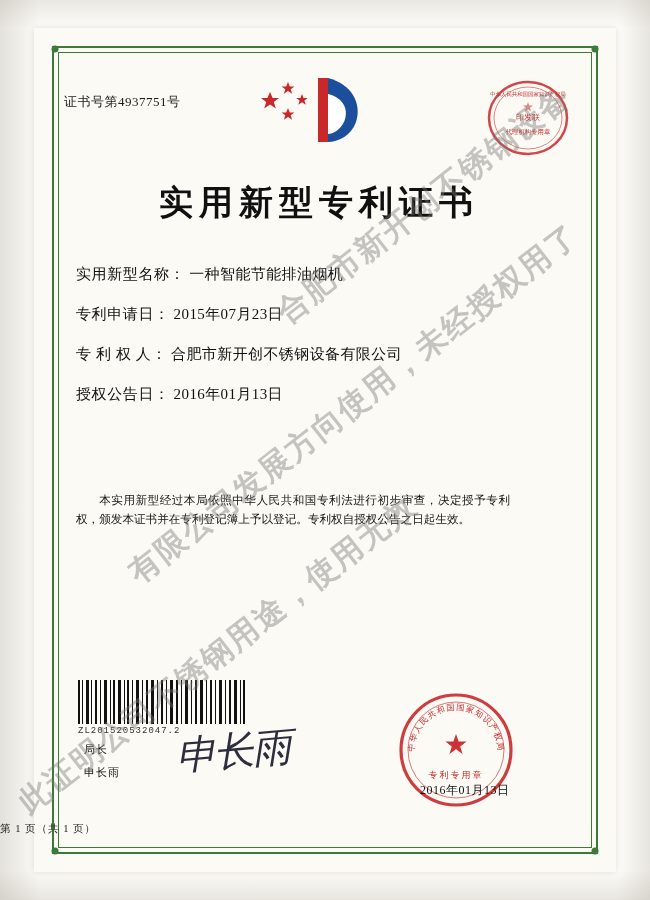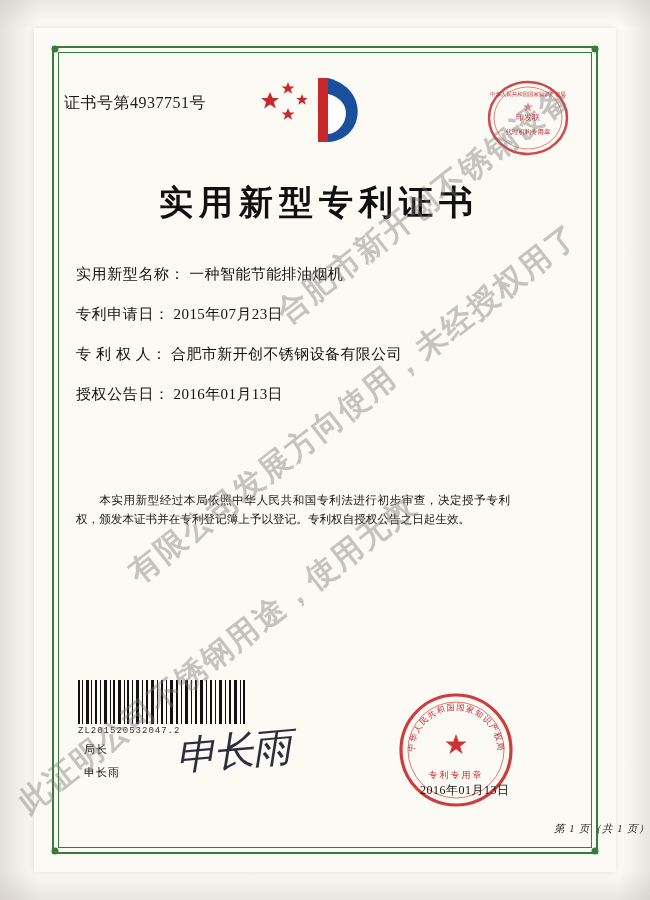--- a/index.html
+++ b/index.html
@@ -57,21 +57,21 @@
     position: absolute;
     inset: 0;
     pointer-events: none;
   }
 
   
   .cert-no {
     position: absolute;
     left: 64px;
     top: 93px;
-    font-size: 16px;
+    font-size: 13px;
     color: #1a1a1a;
     letter-spacing: 0.5px;
   }
   .logo {
     position: absolute;
     left: 252px;
     top: 72px;
     width: 120px;
     height: 78px;
   }
@@ -192,25 +192,24 @@
     font-size: 12px;
     color: #111;
     letter-spacing: 0.5px;
   }
 
   .footer {
     position: absolute;
     left: 0;
     right: 0;
     top: 822px;
-    text-align: right;
+    text-align: left;
     font-size: 10.5px;
     color: #222;
     letter-spacing: 1px;
-    font-style: italic;
   }
 
   
   .watermark {
     position: absolute;
     color: rgba(120,120,120,0.42);
     font-size: 31px;
     font-weight: bold;
     white-space: nowrap;
     pointer-events: none;

